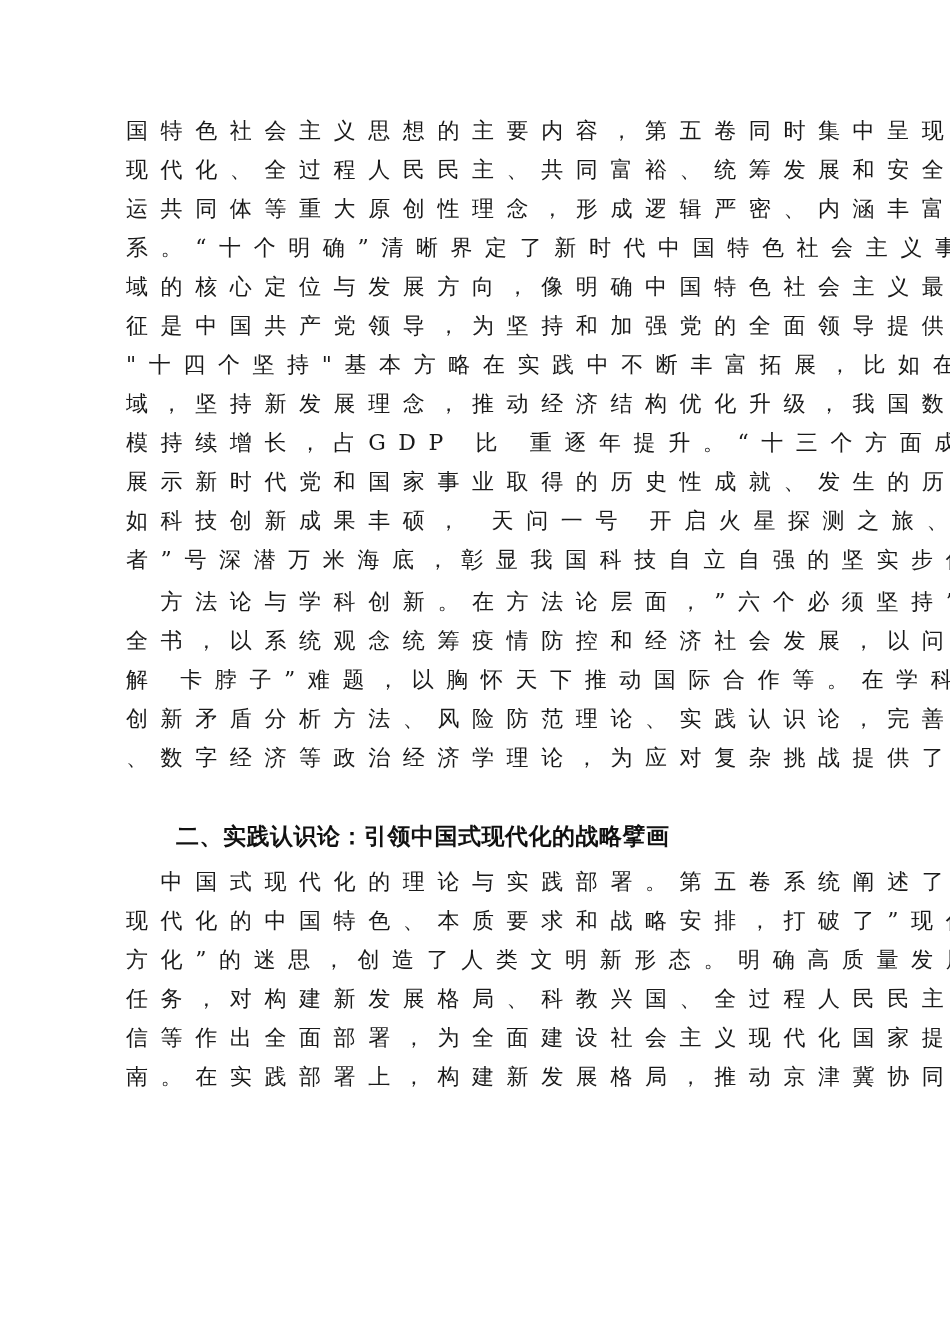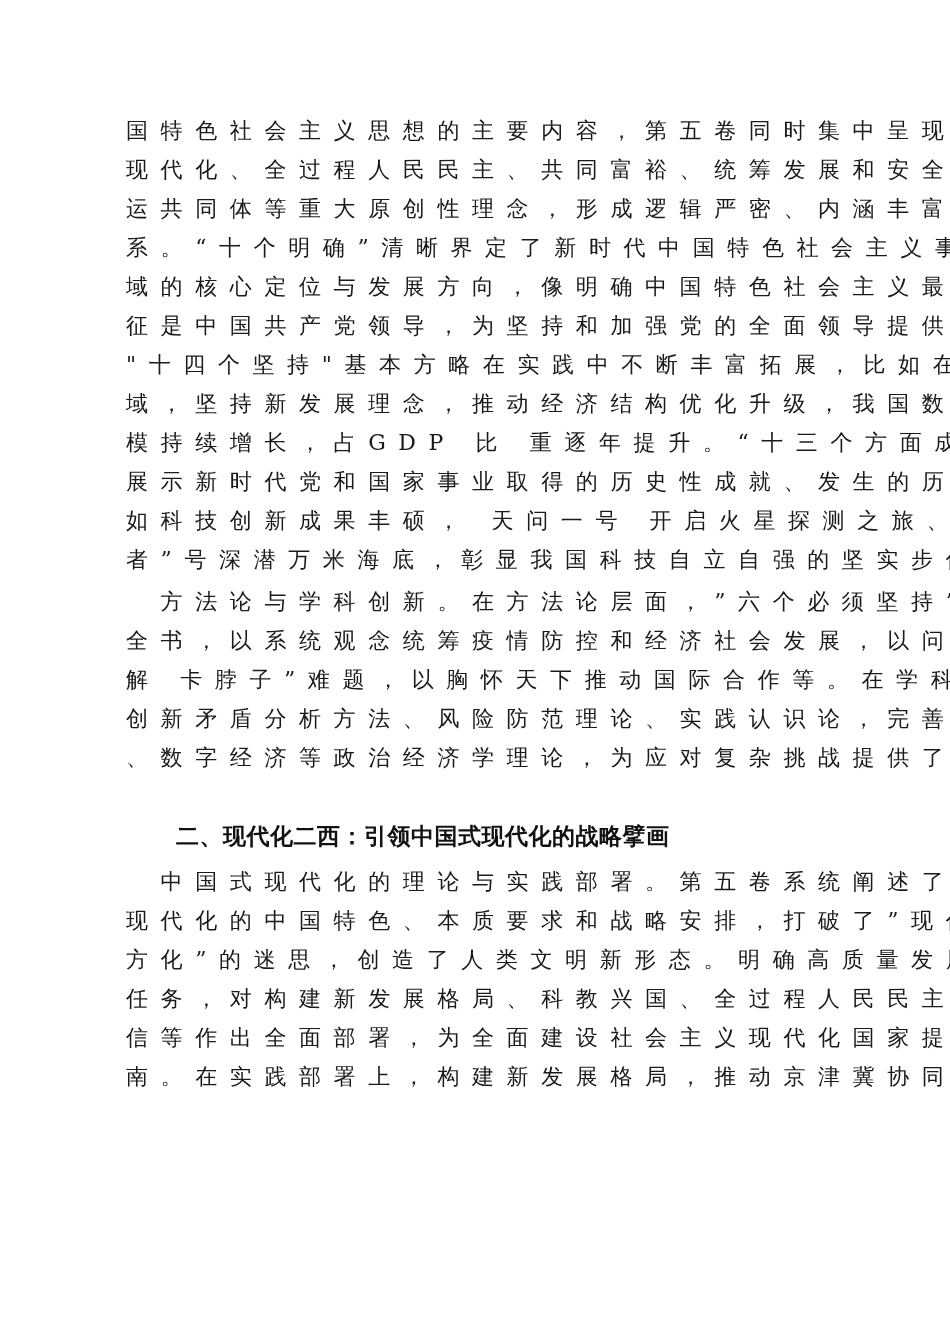--- a/index.html
+++ b/index.html
@@ -28,21 +28,21 @@
   <div class="line" style="top:462px">展示新时代党和国家事业取得的历史性成就、发生的历史性变革，</div>
   <div class="line" style="top:501px">如科技创新成果丰硕， 天问一号 开启火星探测之旅、”奋斗</div>
   <div class="line" style="top:540px">者”号深潜万米海底，彰显我国科技自立自强的坚实步伐。</div>
 
   <div class="line" style="top:582px">　方法论与学科创新。在方法论层面，”六个必须坚持”贯穿</div>
   <div class="line" style="top:621px">全书，以系统观念统筹疫情防控和经济社会发展，以问题导向破</div>
   <div class="line" style="top:660px">解 卡脖子”难题，以胸怀天下推动国际合作等。在学科领域，</div>
   <div class="line" style="top:699px">创新矛盾分析方法、风险防范理论、实践认识论，完善 双循环</div>
   <div class="line" style="top:738px">、数字经济等政治经济学理论，为应对复杂挑战提供了科学工具。</div>
 
-  <div class="heading">二、现代化二西：引领中国式现代化的战略擘画</div>
+  <div class="heading">二、实践认识论：引领中国式现代化的战略擘画</div>
 
   <div class="line" style="top:862px">　中国式现代化的理论与实践部署。第五卷系统阐述了中国式</div>
   <div class="line" style="top:901px">现代化的中国特色、本质要求和战略安排，打破了”现代化二西</div>
   <div class="line" style="top:940px">方化”的迷思，创造了人类文明新形态。明确高质量发展是首要</div>
   <div class="line" style="top:979px">任务，对构建新发展格局、科教兴国、全过程人民民主、文化自</div>
   <div class="line" style="top:1018px">信等作出全面部署，为全面建设社会主义现代化国家提供行动指</div>
   <div class="line" style="top:1057px">南。在实践部署上，构建新发展格局，推动京津冀协同发展、长</div>
 </div>
 
 </body></html>

